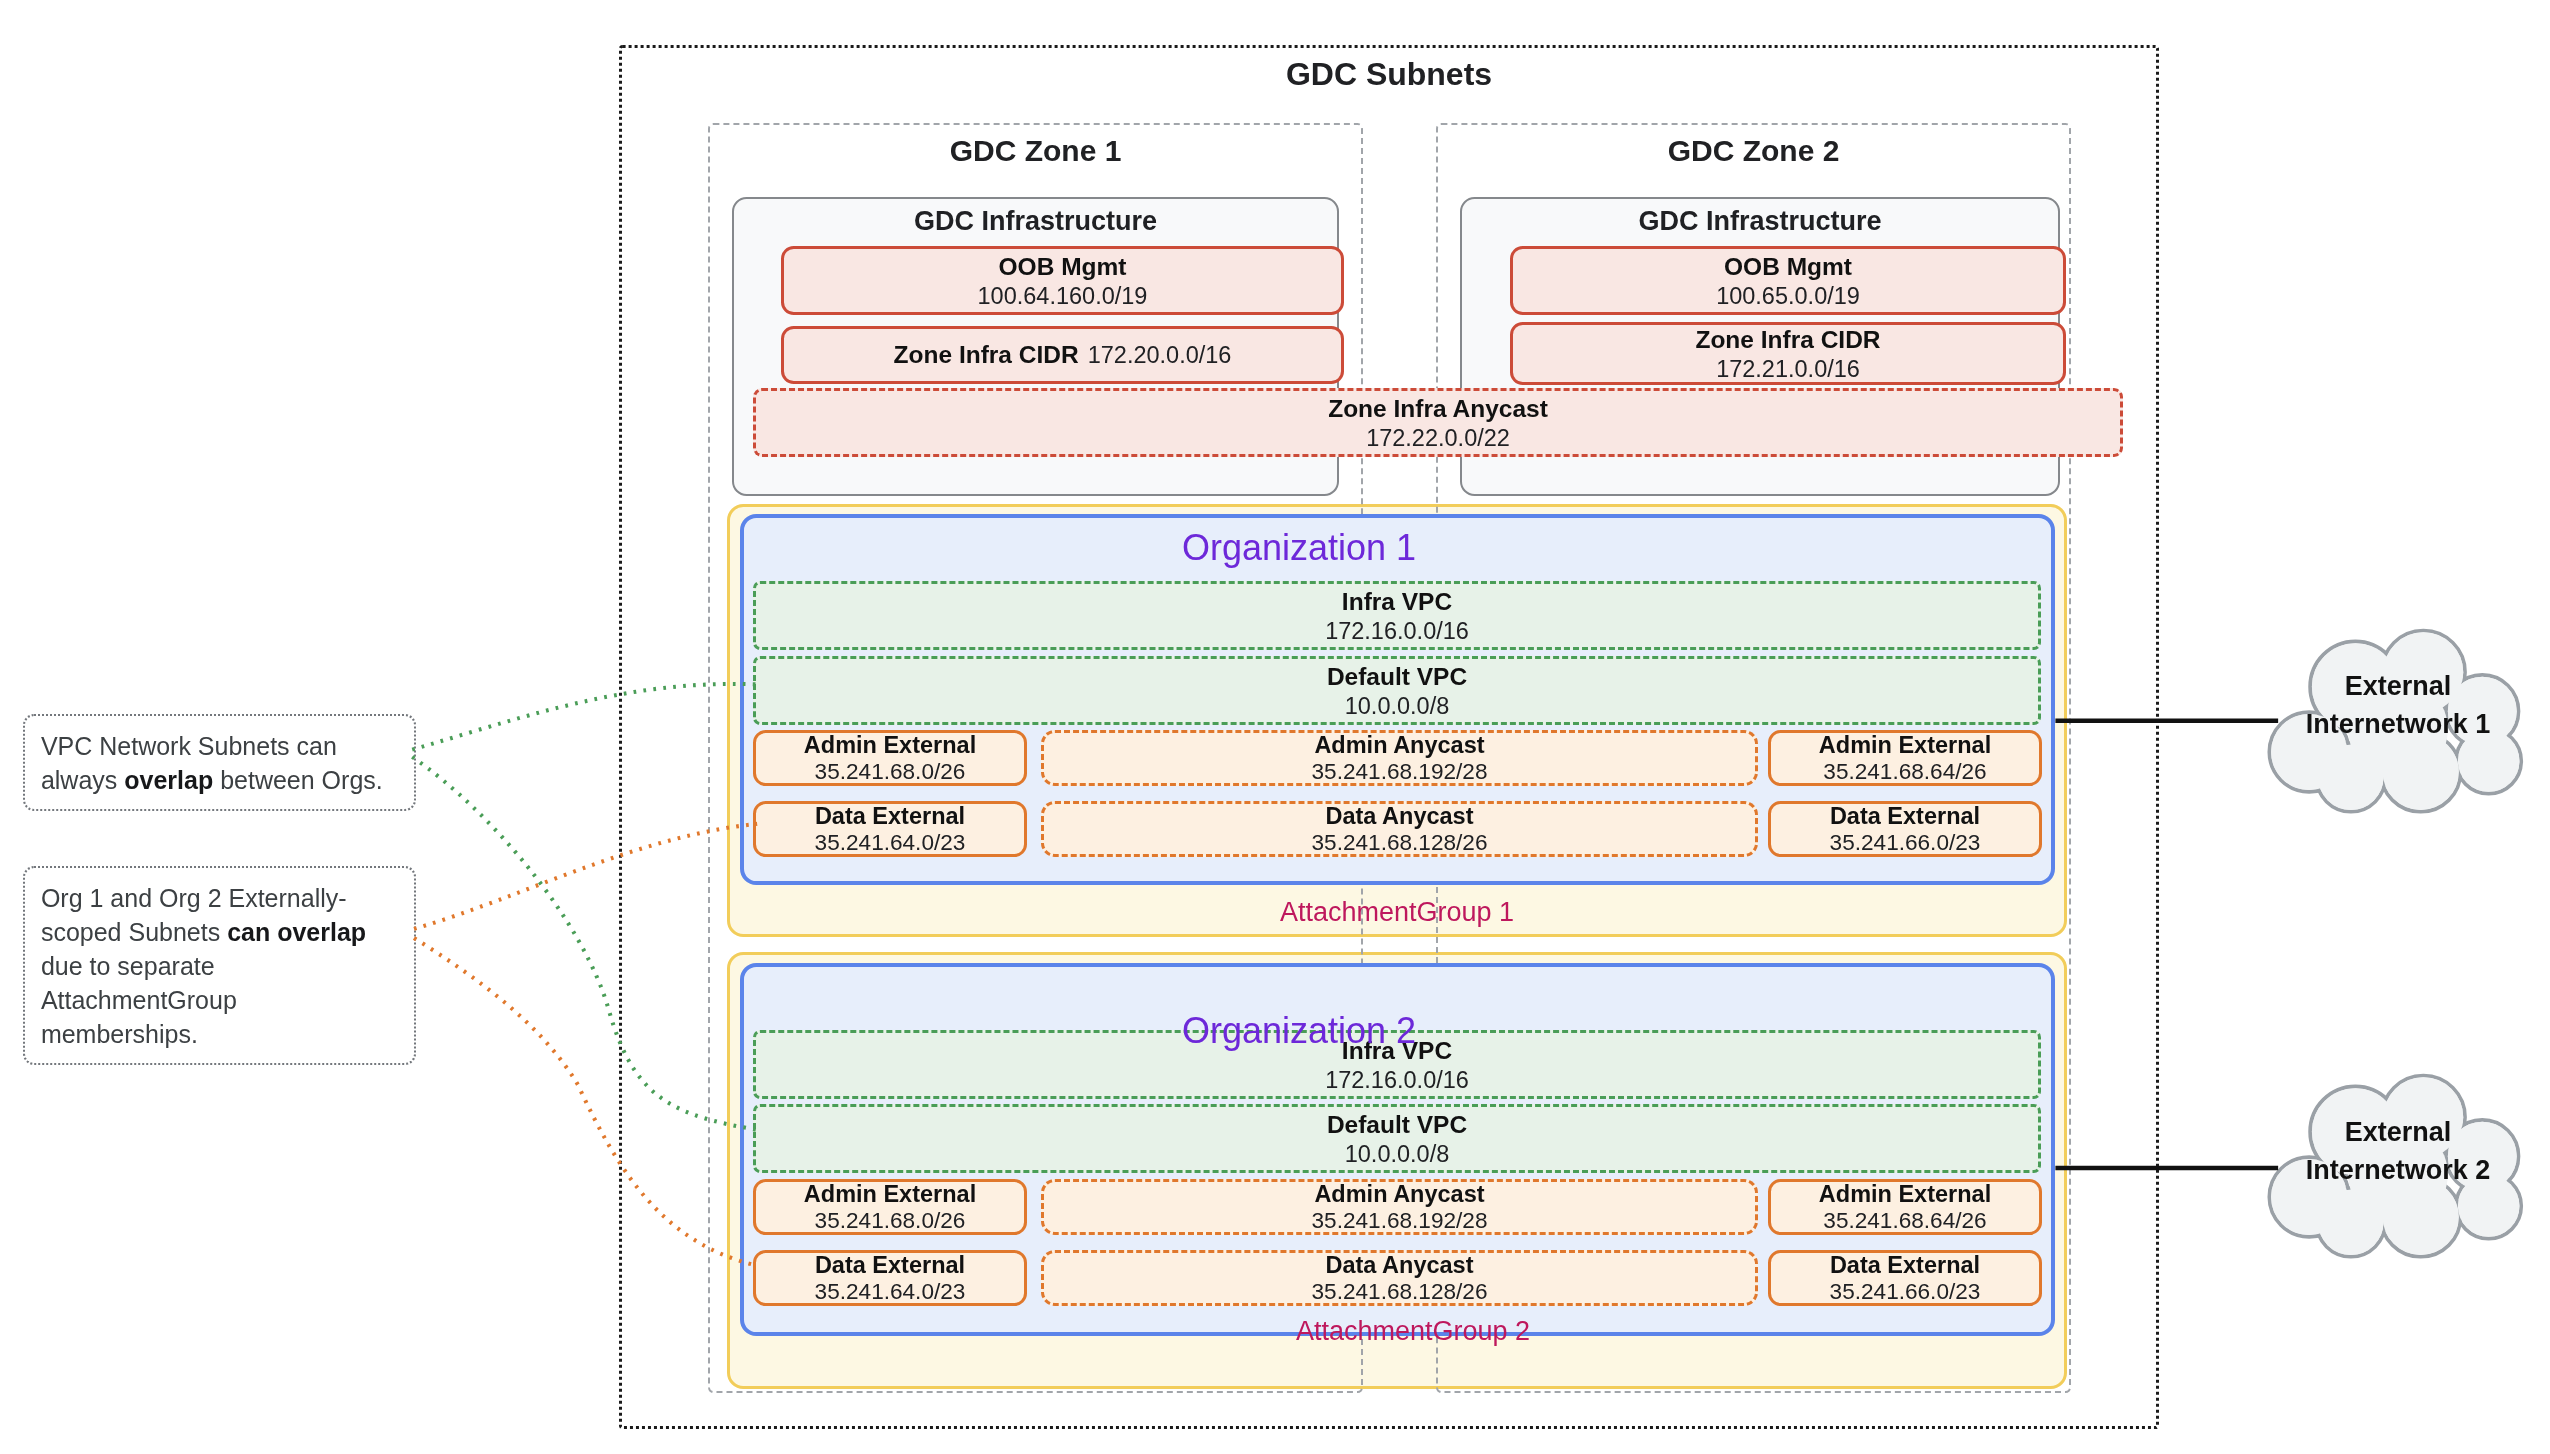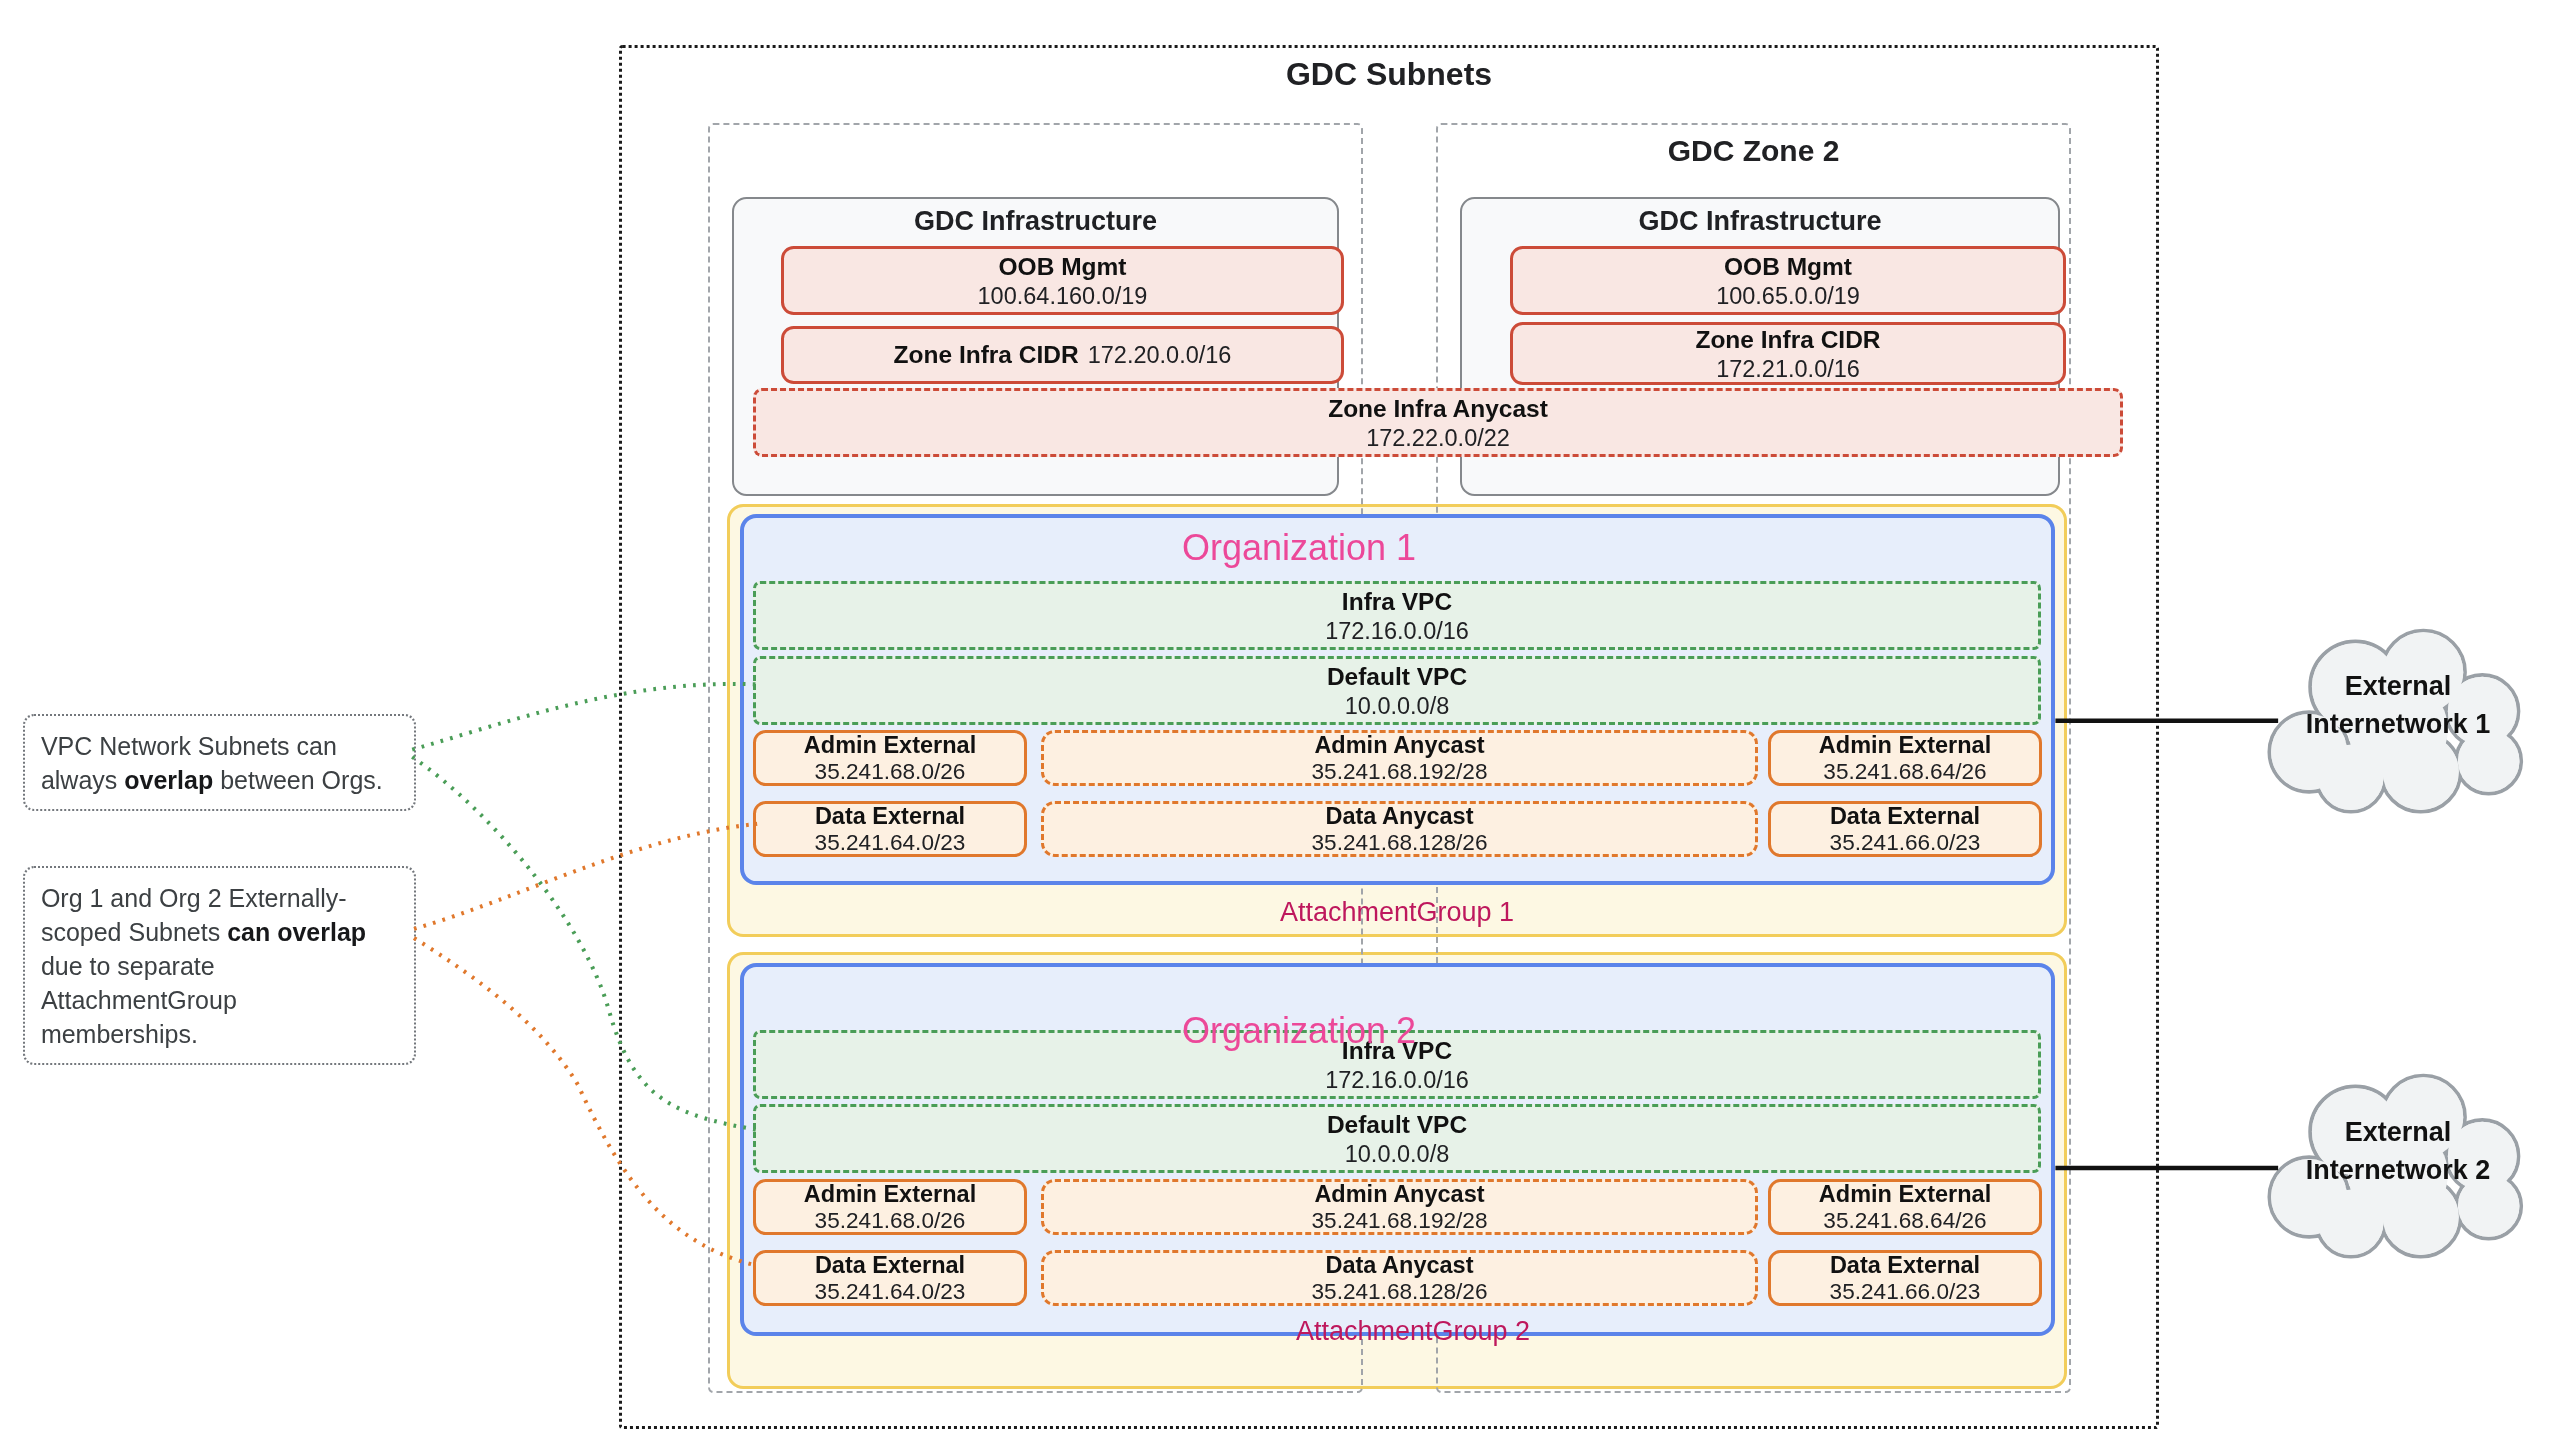--- a/index.html
+++ b/index.html
@@ -31,21 +31,21 @@
   .cidr{font-size:23.5px;line-height:28px;color:#202124;}
 
   .ag{background:#fdf8e3;border:3.6px solid #f2cd5a;border-radius:16.3px;z-index:2;}
   .ag1{left:727px;top:504px;width:1340px;height:433px;}
   .ag2{left:727px;top:952px;width:1340px;height:437px;}
   .ag-label{left:727px;width:1340px;text-align:center;font-size:27px;color:#be185d;z-index:6;}
 
   .org{background:#e7eefb;border:4.5px solid #5b84ea;border-radius:16.3px;z-index:4;}
   .org1{left:740px;top:514px;width:1315px;height:371px;}
   .org2{left:740px;top:963px;width:1315px;height:373px;}
-  .org-title{left:740px;width:1118px;text-align:center;font-size:36px;font-weight:400;color:#ec4899;z-index:6;}
+  .org-title{left:740px;width:1118px;text-align:center;font-size:36px;font-weight:400;color:#6d28d9;z-index:6;}
 
   .green-dashed{background:#e7f2e8;border:3.6px dashed #4a9d57;border-radius:7.2px;z-index:5;}
   .vpc{left:753px;width:1288px;height:69px;}
 
   .snet-solid{background:#fdf0e1;border:3.6px solid #e0782c;border-radius:12.7px;z-index:5;}
   .snet-dashed{background:#fdf0e1;border:3.6px dashed #e0782c;border-radius:14px;z-index:5;}
   .snet .lbl,.snet-lbl{font-weight:bold;font-size:23.5px;line-height:28px;color:#111;}
   .snet-cidr{font-size:22.6px;line-height:26px;color:#202124;}
   .colL{left:753px;width:274px;height:56px;}
   .colM{left:1041px;width:717px;height:56px;}
@@ -64,20 +64,21 @@
 </head>
 <body>
 
 <div class="canvas">
 
   <div class="abs universe"></div>
   <div class="abs universe-title">GDC Subnets</div>
 
   <div class="abs zone zone1"></div>
   <div class="abs zone zone2"></div>
+  <div class="abs zone-title z1">GDC Zone 1</div>
   <div class="abs zone-title z2">GDC Zone 2</div>
 
   <div class="abs infra infra1"></div>
   <div class="abs infra infra2"></div>
   <div class="abs infra-title i1">GDC Infrastructure</div>
   <div class="abs infra-title i2">GDC Infrastructure</div>
 
   <div class="abs red-solid cc" style="left:753px;top:246px;width:563px;height:69px;">
     <div class="lbl">OOB Mgmt</div>
     <div class="cidr">100.64.160.0/19</div>

